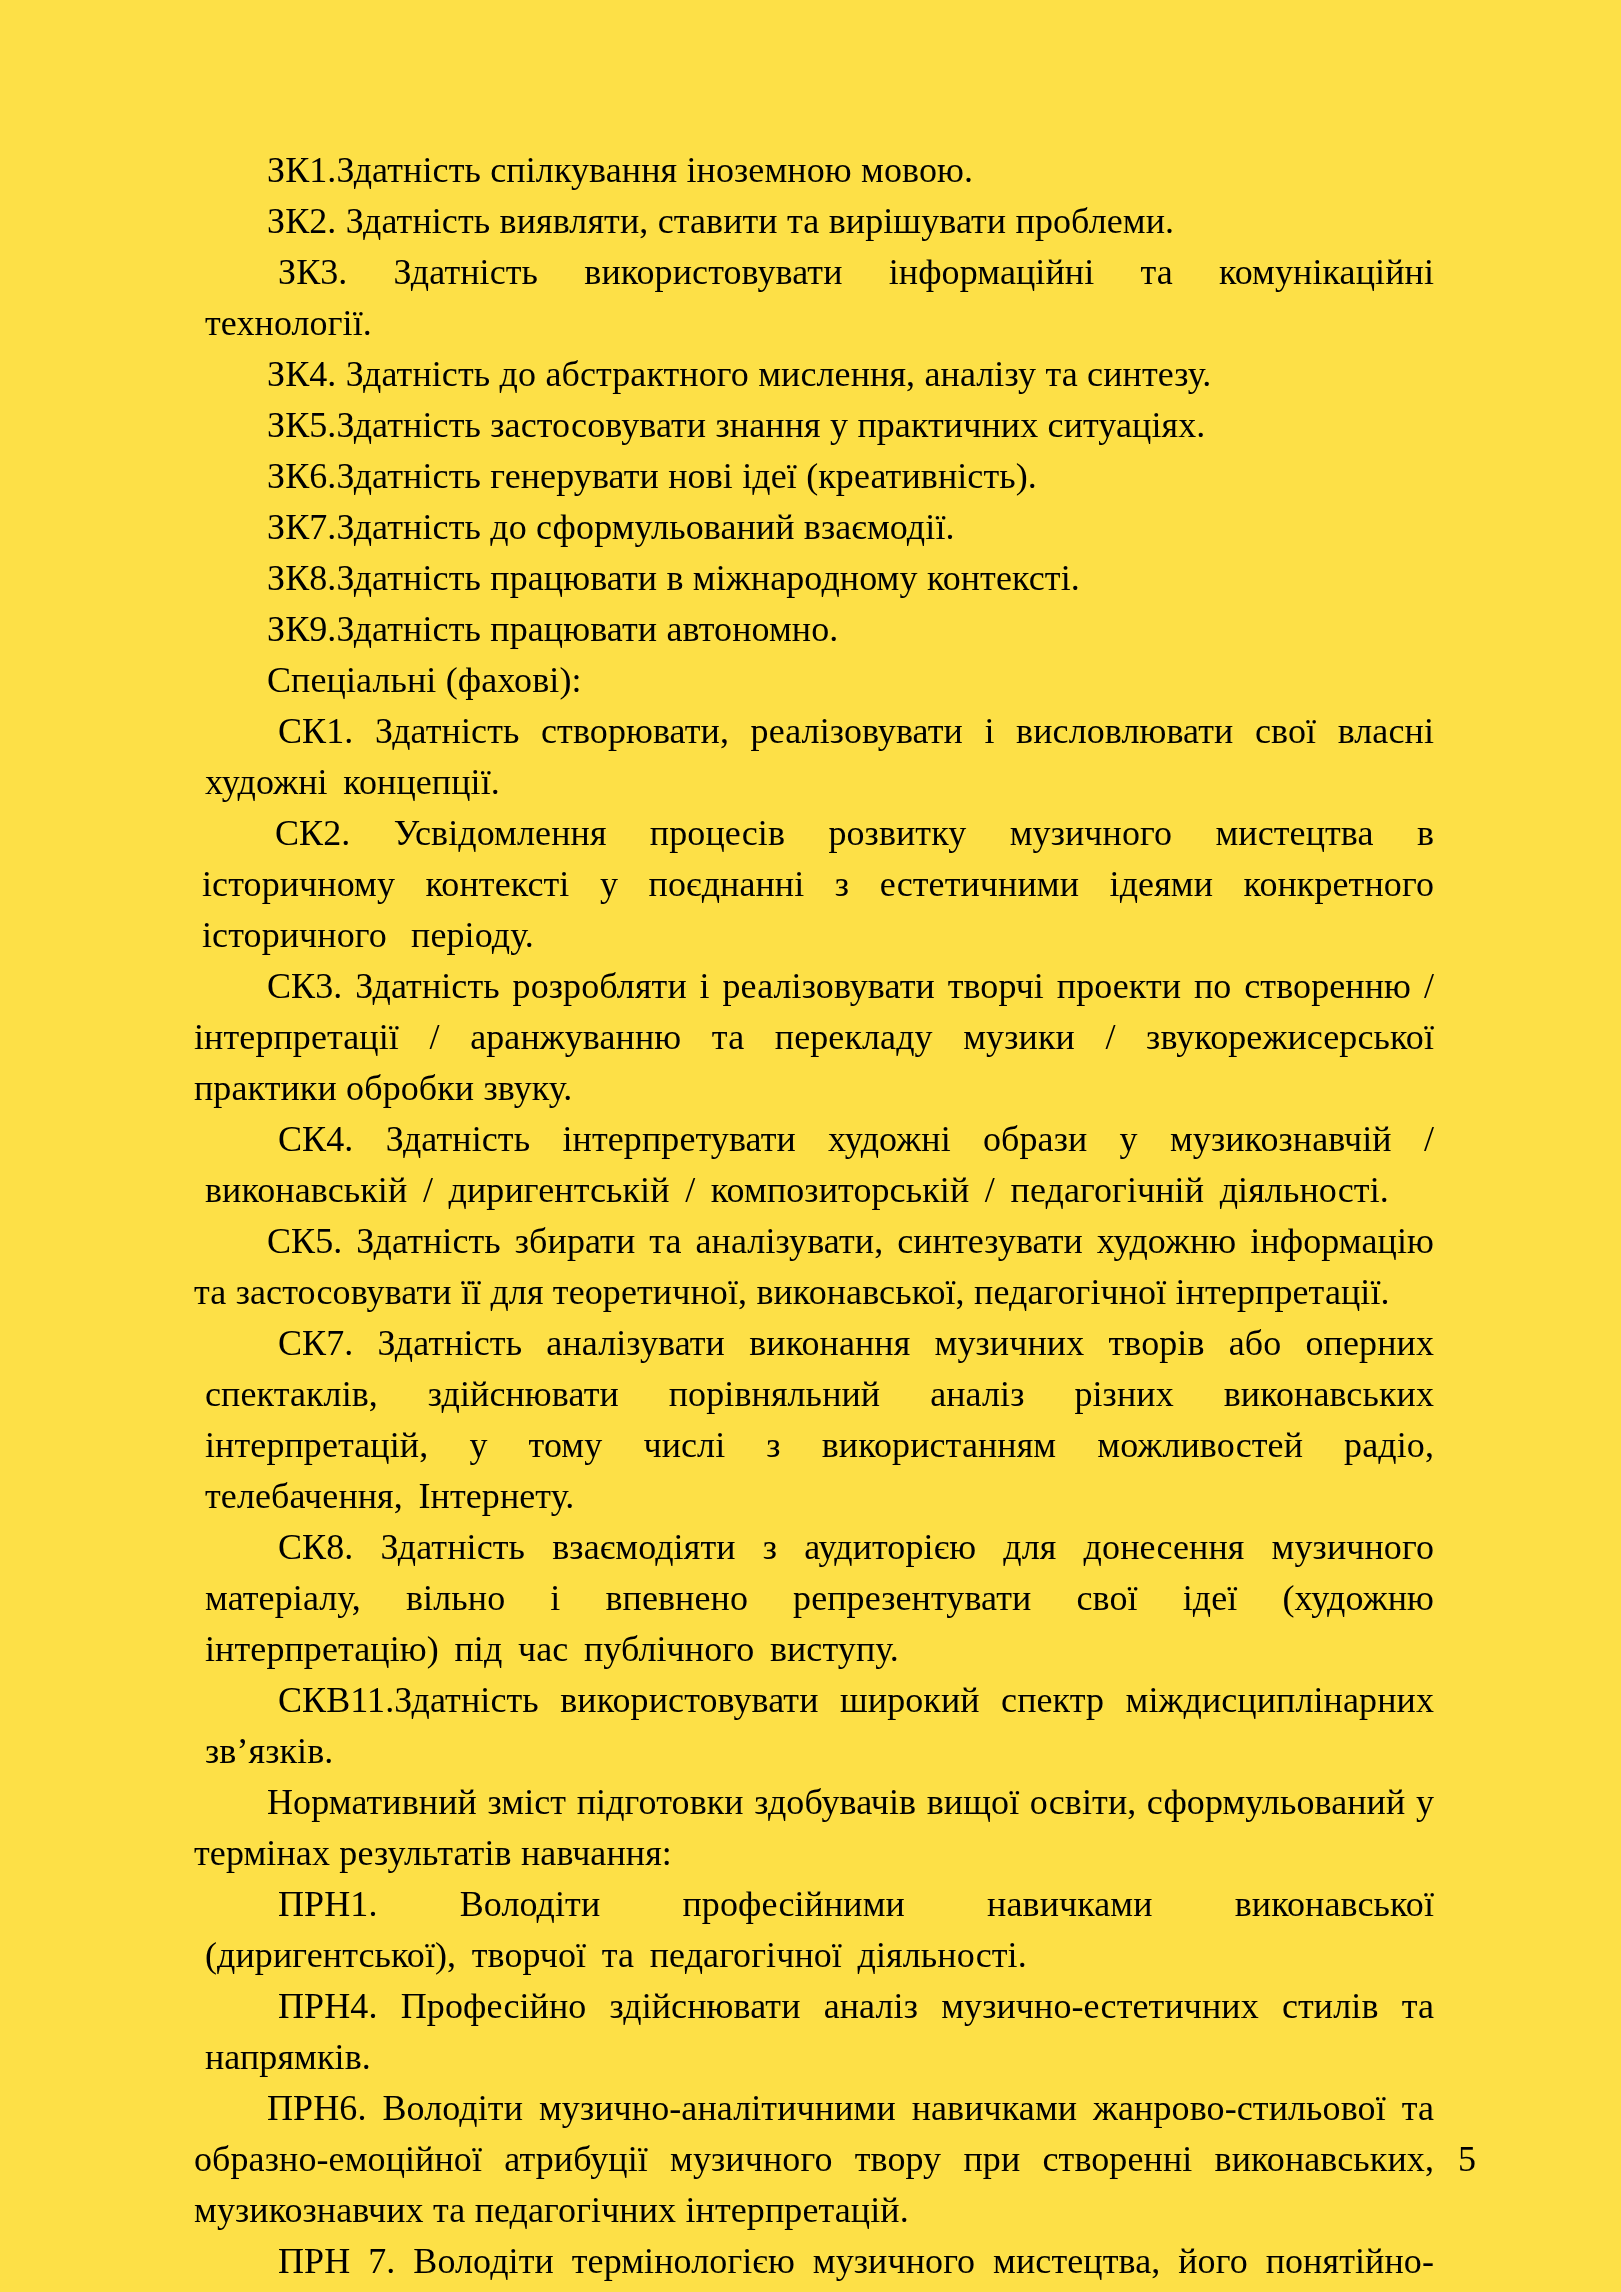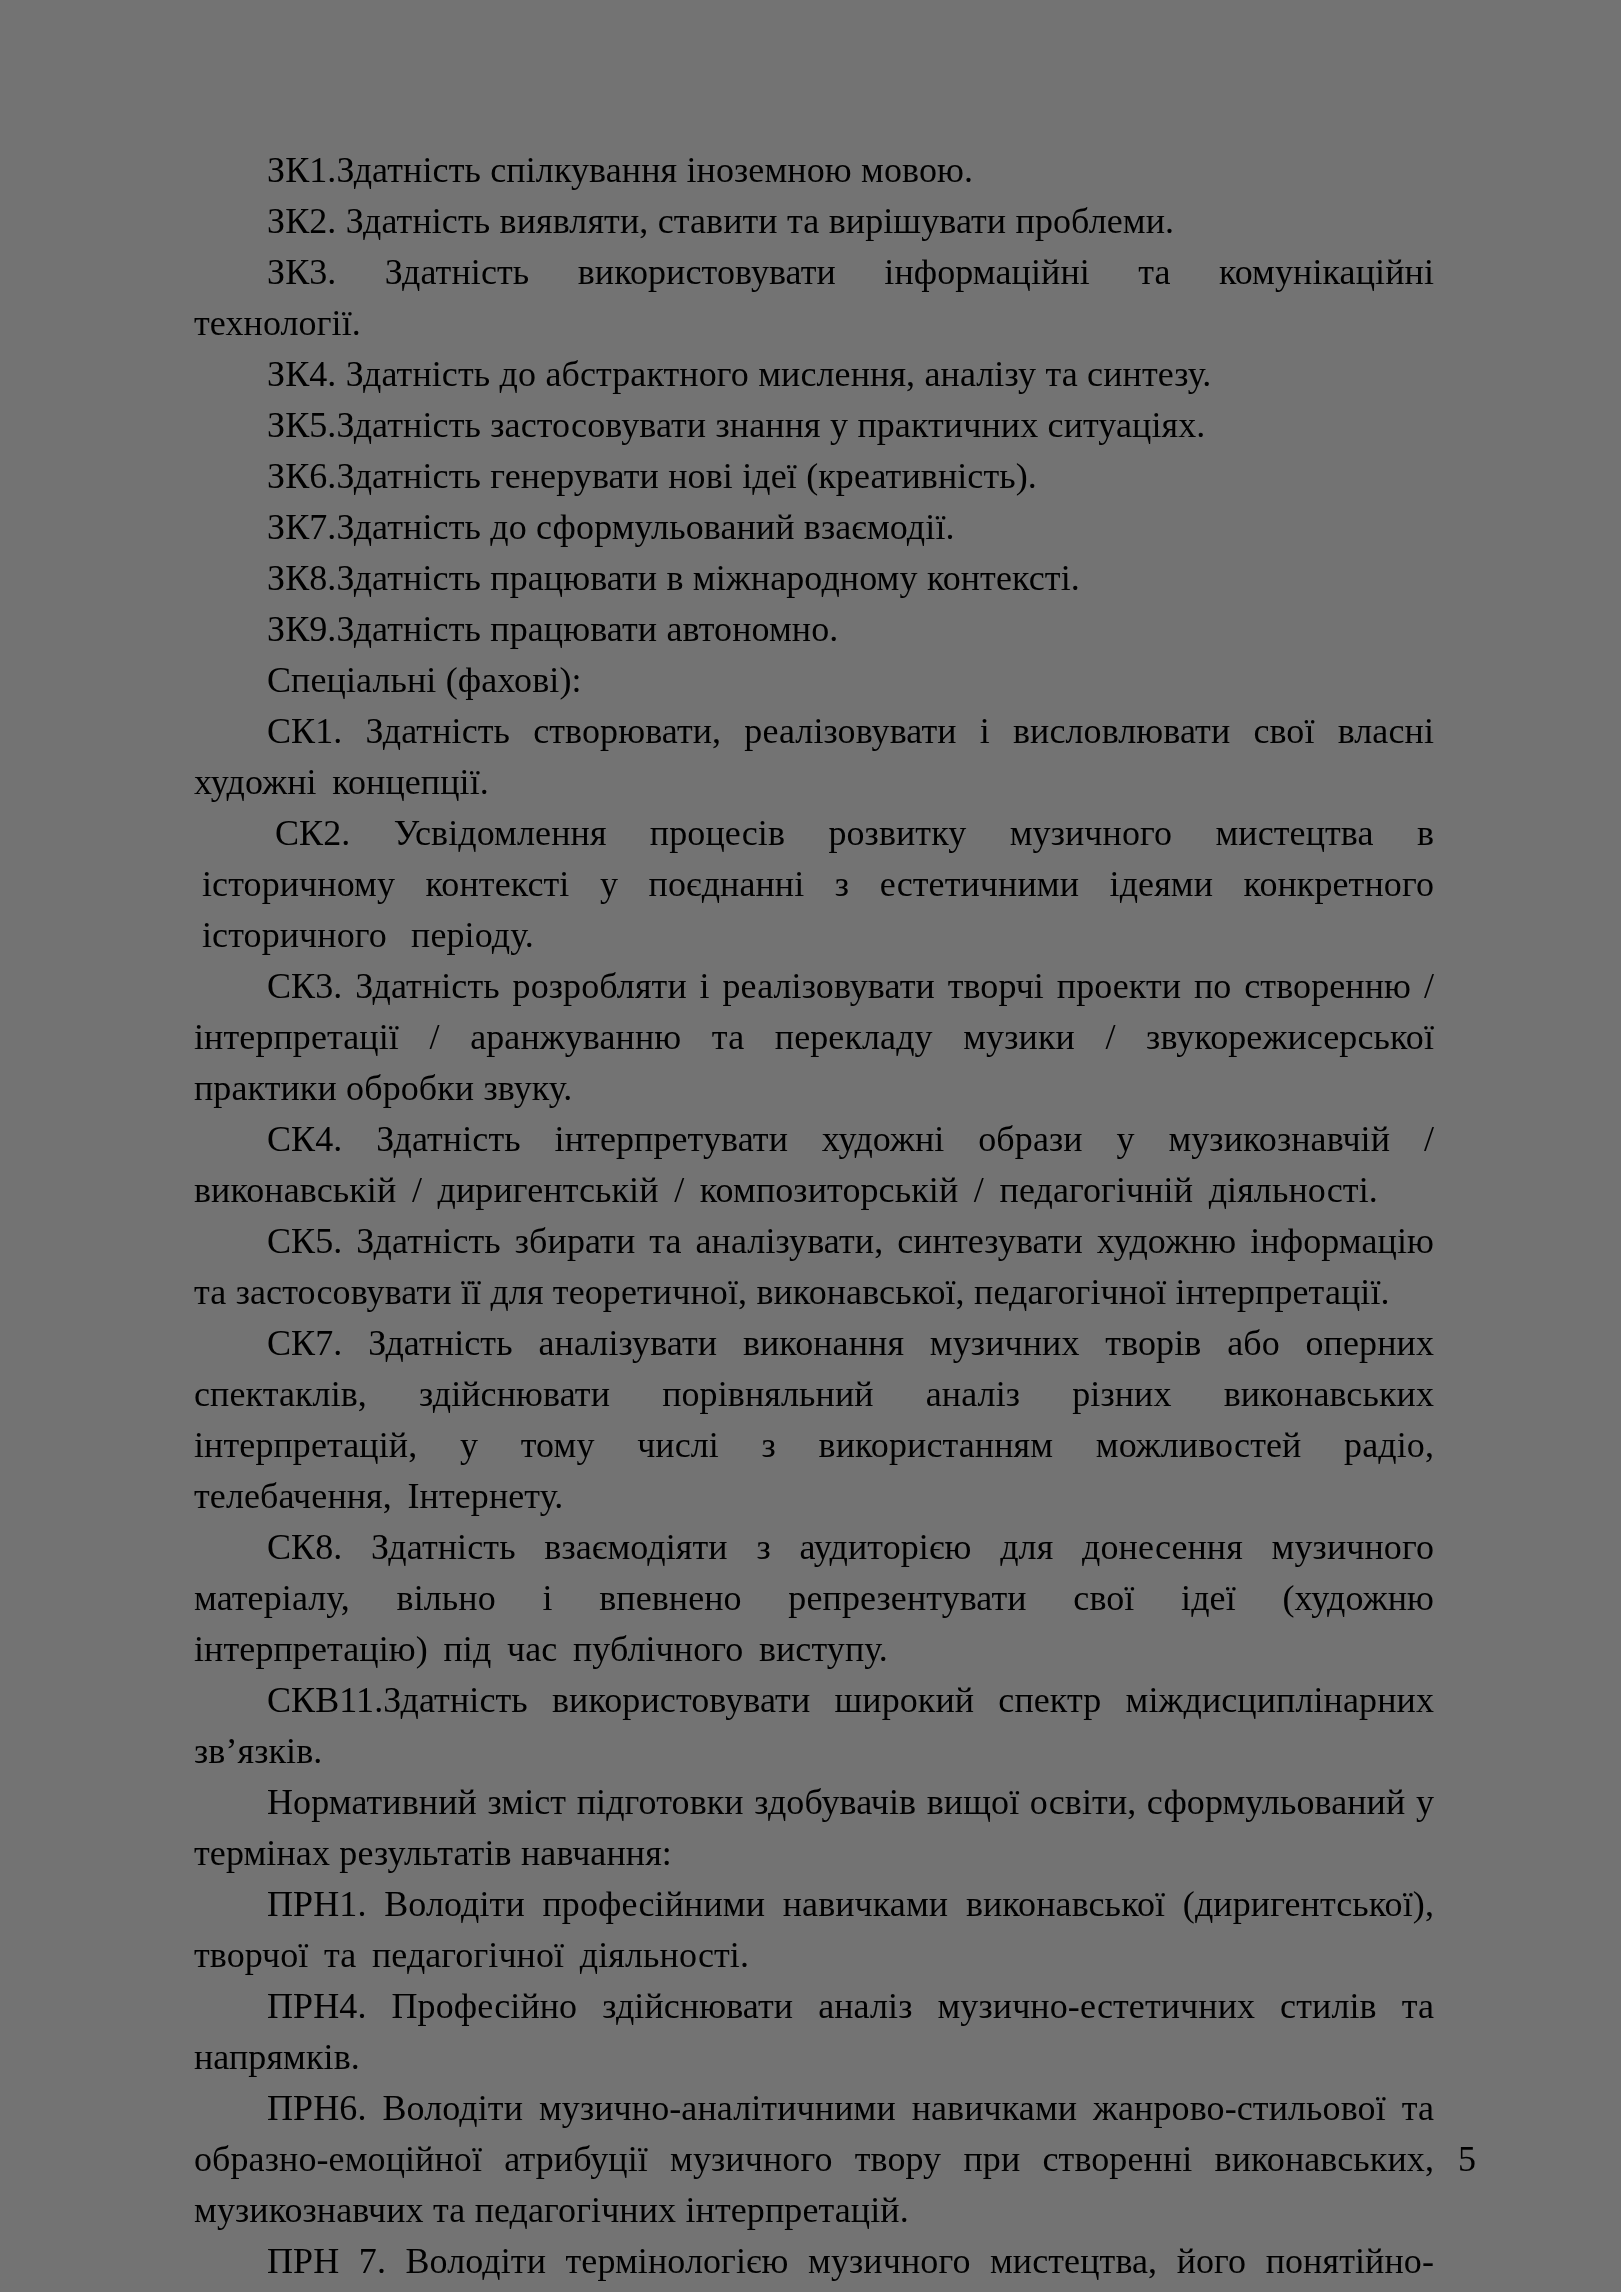--- a/index.html
+++ b/index.html
@@ -9,21 +9,21 @@
     background: #ffffff;
   }
   body {
     font-family: "Liberation Serif", "DejaVu Serif", serif;
     color: #000000;
   }
   .page {
     position: relative;
     width: 1621px;
     height: 2293px;
-    background: #737373;
+    background: #fde047;
     box-sizing: border-box;
     overflow: hidden;
   }
   .content {
     position: absolute;
     left: 194px;
     top: 145px;
     width: 1240px;
   }
   
@@ -53,21 +53,21 @@
     text-indent: 73px;
   }
   .page-number {
     position: absolute;
     right: 145px;
     bottom: 116px;
     font-size: 36px;
     line-height: 1;
   }
   
-  .ws-wide { word-spacing: 0.18em; }
+  .ws-wide { word-spacing: 0.18em; margin-left: 11px; }
   .ws-xwide { word-spacing: 0.42em; margin-left: 8px; }
 </style>
 </head>
 <body>
 
 <div class="page">
   <div class="content">
 
     <p class="p item">ЗК1.Здатність спілкування іноземною мовою.</p>
     <p class="p item">ЗК2. Здатність виявляти, ставити та вирішувати проблеми.</p>

